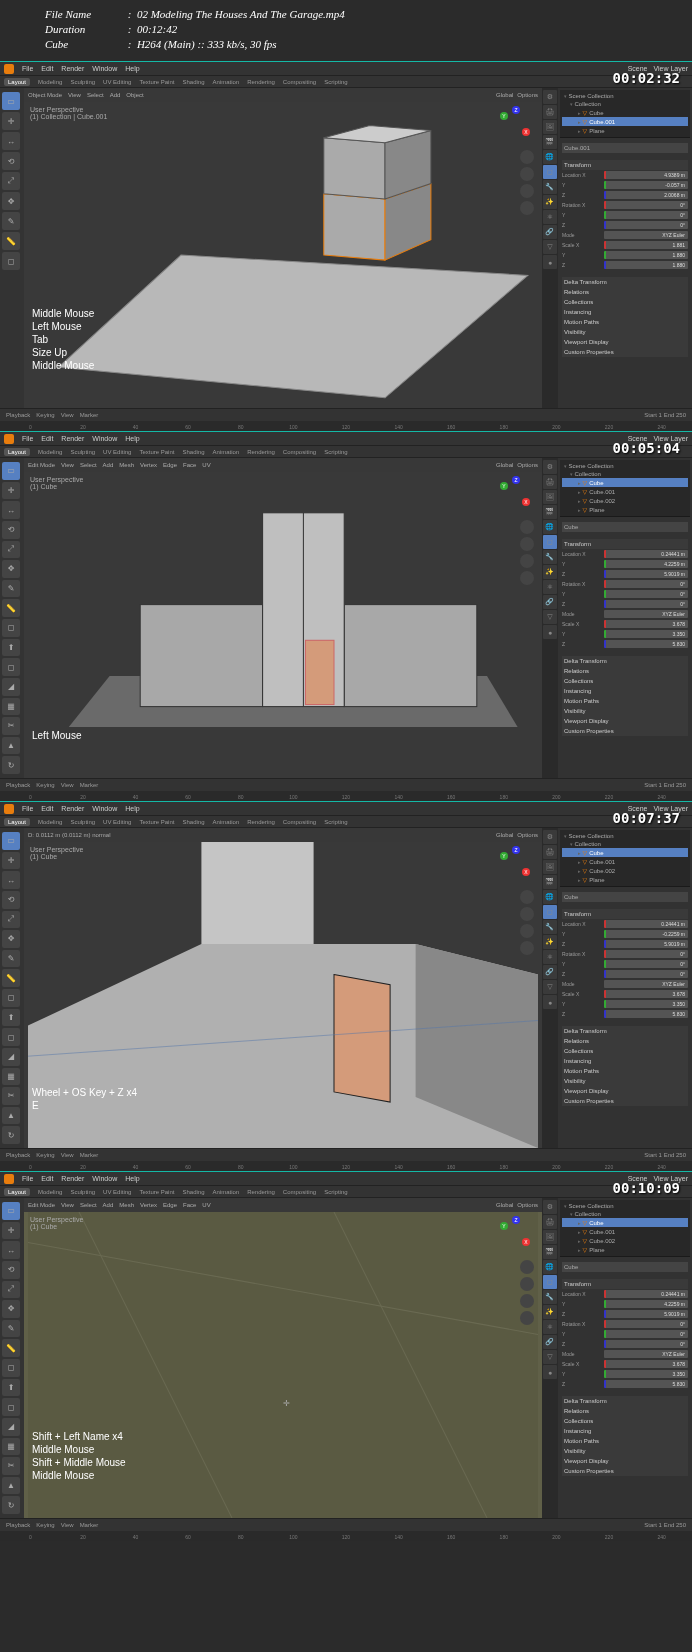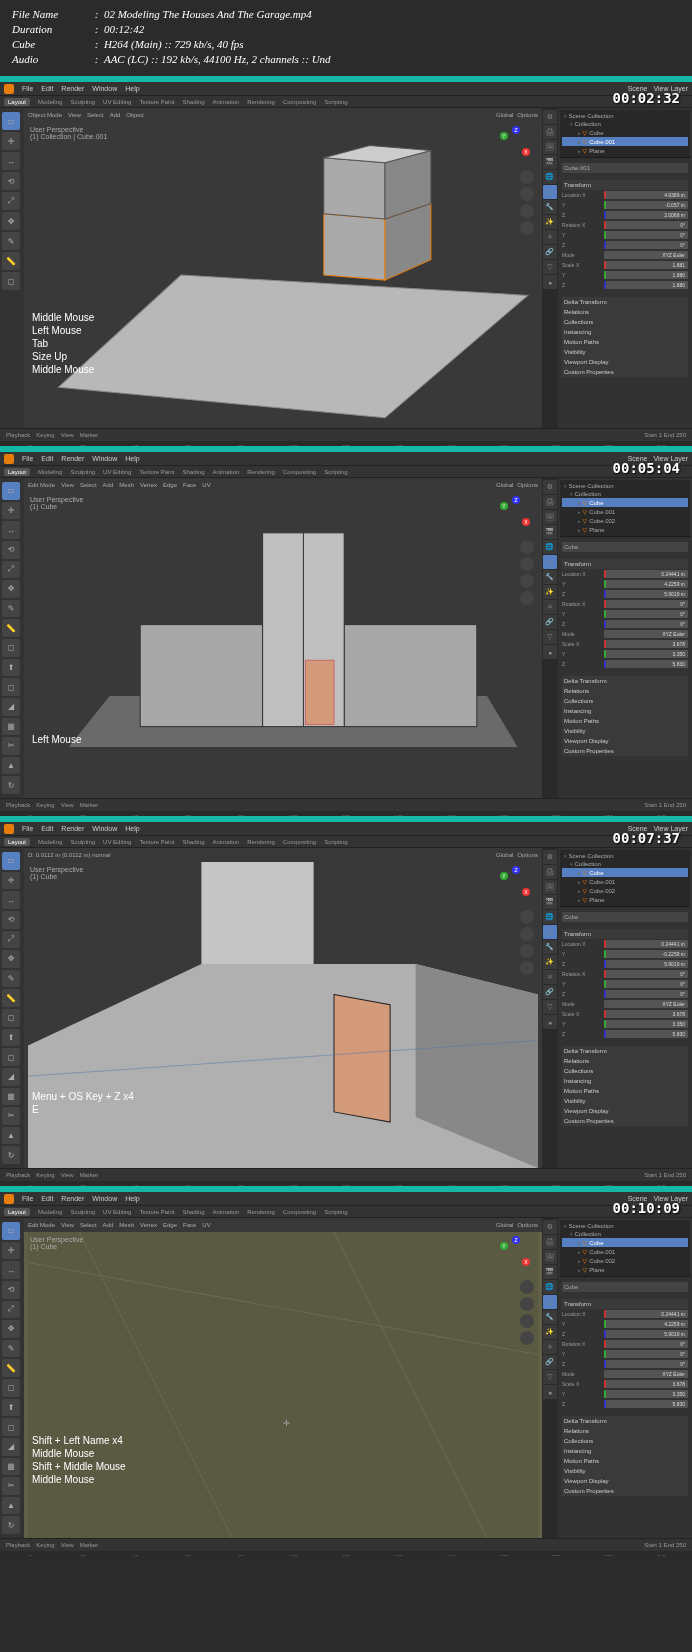--- a/index.html
+++ b/index.html
@@ -1,35 +1,35 @@
 <!DOCTYPE html>
 <html><head>
 <meta charset="utf-8">
 <style>
 * { margin: 0; padding: 0; box-sizing: border-box; }
 body { background: #2b2b2b; font-family: Arial, sans-serif; font-size: 8px; color: #ccc; width: 692px; }
-.file-info { padding: 8px 12px; font-family: 'Lucida Handwriting', cursive; font-style: italic; font-size: 11px; color: #fff; background: #2b2b2b; }
+.file-info { padding: 8px 12px; font-family: 'Lucida Handwriting', cursive; font-style: italic; font-size: 11px; color: #fff; background: #2b2b2b; margin-left: 33px; }
 .file-info div { margin-bottom: 3px; }
 .file-info .label { display: inline-block; width: 80px; }
-.screenshot { position: relative; background: #4c1d95; border-top: 6px solid #14b8a6; height: 370px; }
+.screenshot { position: relative; background: #4c1d95; border-top: 1px solid #14b8a6; height: 370px; }
 .timestamp { position: absolute; top: 8px; right: 12px; font-family: monospace; font-size: 14px; font-weight: bold; color: #fff; text-shadow: 1px 1px 2px #000; z-index: 100; }
 .menubar { background: #333; height: 14px; display: flex; align-items: center; padding: 0 4px; gap: 8px; font-size: 7px; color: #ccc; border-bottom: 1px solid #222; }
 .menubar .logo { width: 10px; height: 10px; background: #e87d0d; border-radius: 2px; }
 .menubar .right { margin-left: auto; display: flex; gap: 6px; align-items: center; }
 .workspace-tabs { background: #333; height: 12px; display: flex; align-items: center; padding: 0 4px; gap: 8px; font-size: 6px; color: #999; border-bottom: 1px solid #222; }
 .workspace-tabs .active { color: #fff; background: #555; padding: 1px 4px; border-radius: 2px; }
 .main-area { display: flex; height: 320px; }
 .left-toolbar { width: 24px; background: #333; display: flex; flex-direction: column; gap: 2px; padding: 4px 2px; }
 .tool-icon { width: 18px; height: 18px; background: #444; border-radius: 2px; display: flex; align-items: center; justify-content: center; font-size: 8px; color: #aaa; }
 .tool-icon.active { background: #5680c2; }
 .viewport { flex: 1; background: #393939; position: relative; overflow: hidden; }
 .viewport-header { height: 14px; background: #383838; display: flex; align-items: center; padding: 0 4px; font-size: 6px; gap: 6px; color: #aaa; position: relative; z-index: 5; }
 .viewport-header .right { margin-left: auto; display: flex; gap: 4px; }
 .viewport-info { position: absolute; top: 18px; left: 6px; font-size: 7px; color: #aaa; z-index: 5; }
-.key-overlay { position: absolute; bottom: 52px; left: 8px; font-size: 10px; color: #fff; z-index: 5; line-height: 1.3; }
+.key-overlay { position: absolute; bottom: 36px; left: 8px; font-size: 10px; color: #fff; z-index: 5; line-height: 1.3; }
 .nav-gizmo { position: absolute; top: 18px; right: 8px; width: 40px; height: 40px; z-index: 5; }
 .nav-gizmo .axis { position: absolute; width: 8px; height: 8px; border-radius: 50%; font-size: 5px; display: flex; align-items: center; justify-content: center; color: #fff; }
 .nav-gizmo .x { background: #e33; top: 22px; left: 28px; }
 .nav-gizmo .y { background: #3a3; top: 6px; left: 6px; }
 .nav-gizmo .z { background: #33e; top: 0; left: 18px; }
 .timeline { height: 24px; background: #333; border-top: 1px solid #222; position: relative; }
 .timeline-header { height: 12px; display: flex; align-items: center; padding: 0 6px; font-size: 6px; gap: 6px; color: #999; }
 .timeline-track { height: 12px; background: #2a2a2a; display: flex; align-items: center; padding: 0 6px; gap: 4px; font-size: 5px; color: #777; }
 .timeline-track span { flex: 1; text-align: center; }
 .right-panel { width: 150px; background: #323232; display: flex; }
@@ -56,22 +56,21 @@
 
 .vp-side-icons { position: absolute; top: 62px; right: 8px; display: flex; flex-direction: column; gap: 3px; z-index: 5; }
 .vp-side-icon { width: 14px; height: 14px; background: #444; border-radius: 50%; }
 </style>
 </head>
 <body>
 
 <div class="file-info">
   <div><span class="label">File Name</span> : &nbsp;<span>02 Modeling The Houses And The Garage.mp4</span></div>
   <div><span class="label">Duration</span> : &nbsp;<span>00:12:42</span></div>
-  <div><span class="label">Cube</span> : &nbsp;<span>H264 (Main) :: 729 kb/s, 40 fps</span></div>
-  <div><span class="label">Audio</span> : &nbsp;<span>AAC (LC) :: 192 kb/s, 44100 Hz, 2 channels :: Und</span></div>
+  <div><span class="label">Cube</span> : &nbsp;<span>H264 (Main) :: 333 kb/s, 30 fps</span></div>
 </div>
 
 <div class="screenshot">
   <div class="timestamp">00:02:32</div>
   <div class="menubar">
     <span class="logo"></span>
     <span>File</span>
     <span>Edit</span>
     <span>Render</span>
     <span>Window</span>
@@ -570,21 +569,21 @@
         <div class="axis y">Y</div>
         <div class="axis z">Z</div>
       </div>
       <div class="vp-side-icons">
         <div class="vp-side-icon"></div>
         <div class="vp-side-icon"></div>
         <div class="vp-side-icon"></div>
         <div class="vp-side-icon"></div>
       </div>
       <div class="key-overlay">
-        <div>Menu + OS Key + Z x4</div>
+        <div>Wheel + OS Key + Z x4</div>
         <div>E</div>
       </div>
       <div class="scene-3d">
         <svg class="scene-svg" viewBox="0 0 500 300">
           <polygon points="0,300 500,300 500,130 380,100 170,100 0,180" fill="#b0b0b0"></polygon>
           <polygon points="170,0 280,0 280,100 170,100" fill="#c5c5c5"></polygon>
           <polygon points="380,100 500,130 500,300 380,250" fill="#888"></polygon>
           <polygon points="300,130 355,140 355,255 300,245" fill="#d49b7a" stroke="#222"></polygon>
           <line x1="0" y1="210" x2="500" y2="175" stroke="#5577aa" stroke-width="0.5"></line>
         </svg>

